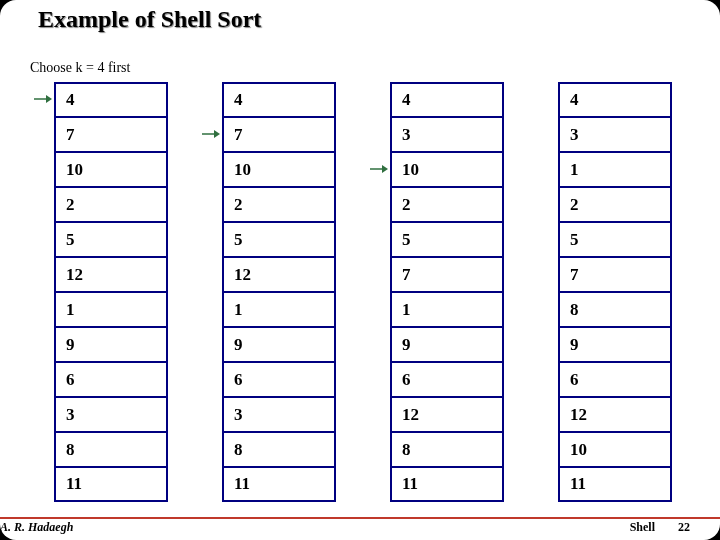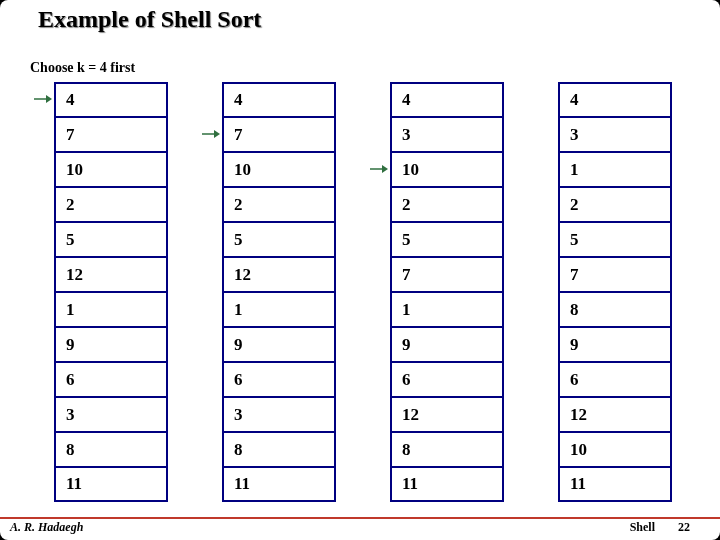--- a/index.html
+++ b/index.html
@@ -7,38 +7,38 @@
     width: 720px;
     height: 540px;
     font-family: Georgia, 'Times New Roman', serif;
     background: #000;
     overflow: hidden;
   }
   .slide {
     width: 720px;
     height: 540px;
     background: #fff;
-    border-radius: 8px;
+    border-radius: 16px;
     position: relative;
   }
   .title {
     position: absolute;
     top: 6px;
     left: 38px;
     font-size: 24px;
     font-weight: bold;
     color: #000;
     text-shadow: 1px 1px 1px #888;
   }
   .subtitle {
     position: absolute;
     top: 60px;
     left: 30px;
     font-size: 14px;
-    font-weight: bold;
+    font-weight: normal;
     color: #000;
   }
   .columns {
     position: absolute;
     top: 82px;
     left: 54px;
     right: 48px;
     display: flex;
     gap: 54px;
   }
@@ -83,21 +83,21 @@
     height: 18px;
     border-top: 2px solid #c0392b;
     display: flex;
     align-items: center;
     font-family: 'Times New Roman', serif;
     font-style: italic;
     font-weight: bold;
     font-size: 12px;
     color: #000;
   }
-  .footer .author { position: absolute; left: 10px; }
+  .footer .author { position: absolute; left: 0; }
   .footer .uni { position: absolute; left: 50%; transform: translateX(-50%); white-space: nowrap; }
   .footer .page { position: absolute; right: 30px; font-style: normal; }
   .footer .pagenum { margin-left: 20px; }
 </style>
 </head>
 <body>
 
 <div class="slide">
   <div class="title">Example of Shell Sort</div>
   <div class="subtitle">Choose k = 4 first</div>

